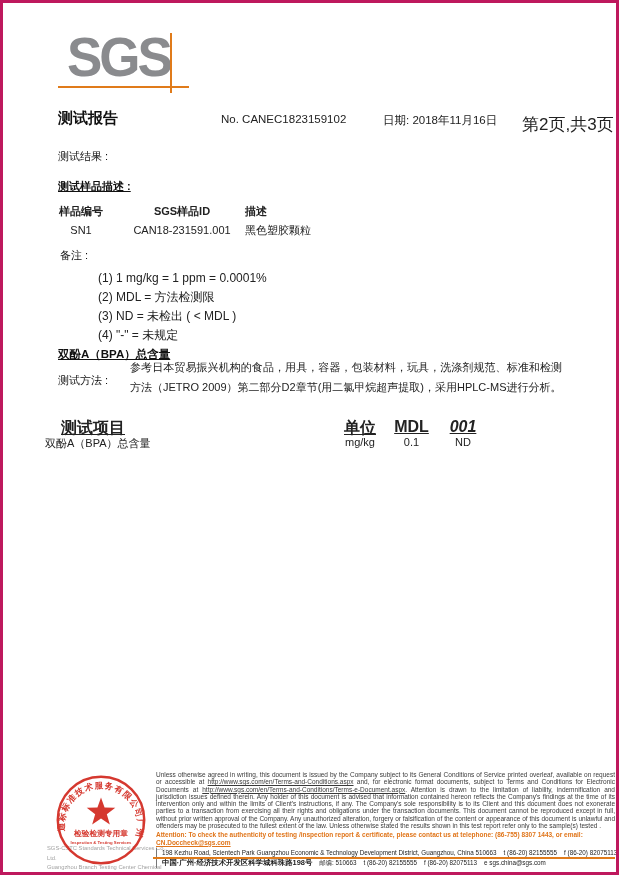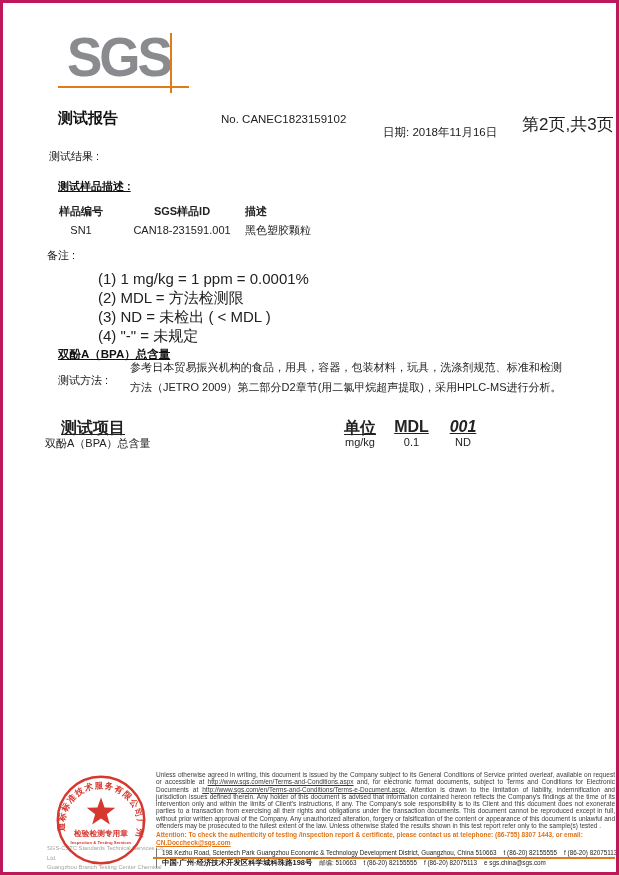--- a/index.html
+++ b/index.html
@@ -12,33 +12,33 @@
 
   
   .logo-text{left:64px;top:22px;font-size:53px;font-weight:bold;color:#8a8b8e;
     letter-spacing:-3px;transform:scaleY(1.04);transform-origin:top left;}
   .logo-hline{left:55px;top:83px;width:131px;height:2px;background:#e07b1a;}
   .logo-vline{left:167px;top:30px;width:2px;height:60px;background:#e07b1a;}
 
   
   .doc-title{left:55px;top:106px;font-size:15px;font-weight:bold;color:#111;}
   .report-no{left:218px;top:110px;font-size:11.5px;}
-  .report-date{left:380px;top:110px;font-size:11.5px;margin-top:12px;}
+  .report-date{left:380px;top:110px;font-size:11.5px;}
   .page-info{left:519px;top:110px;font-size:17px;}
 
   
   .s-label{font-size:11px;color:#111;}
-  .results-label{left:46px;top:146px;}
+  .results-label{left:55px;top:146px;}
   .sample-desc-label{left:55px;top:176px;font-weight:bold;text-decoration:underline;}
   .sample-table{left:40px;top:199px;display:grid;grid-template-columns:76px 126px auto;
     font-size:11px;line-height:19px;}
   .sample-table .hdr{font-weight:bold;}
   .c{text-align:center;}
-  .notes-label{left:44px;top:245px;}
-  .notes{left:95px;top:266px;font-size:15px;line-height:19px;}
+  .notes-label{left:57px;top:245px;}
+  .notes{left:95px;top:266px;font-size:12px;line-height:19px;}
   .bpa-title{left:55px;top:344px;font-size:11.5px;font-weight:bold;text-decoration:underline;color:#111;}
   .method-label{left:55px;top:370px;}
   .method-text{left:127px;top:355px;width:432px;font-size:11px;line-height:19.5px;text-align:justify;}
 
   .result-table-head{left:42px;top:415px;display:grid;grid-template-columns:290px 50px 53px 50px auto;
     font-size:16px;font-weight:bold;}
   .result-table-head .item{padding-left:16px;font-weight:bold;}
   .result-table-head .col001{font-style:italic;}
   .result-table-row{left:42px;top:433px;display:grid;grid-template-columns:290px 50px 53px 50px auto;
     font-size:11px;}

